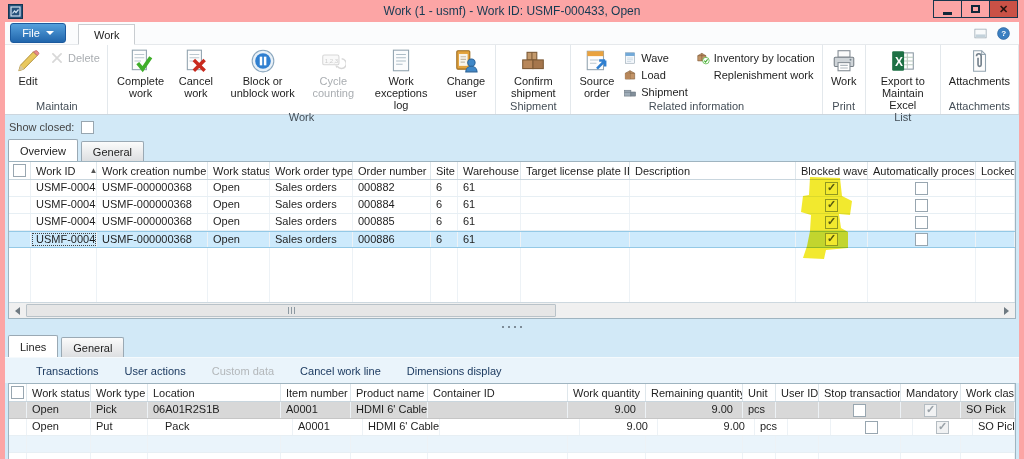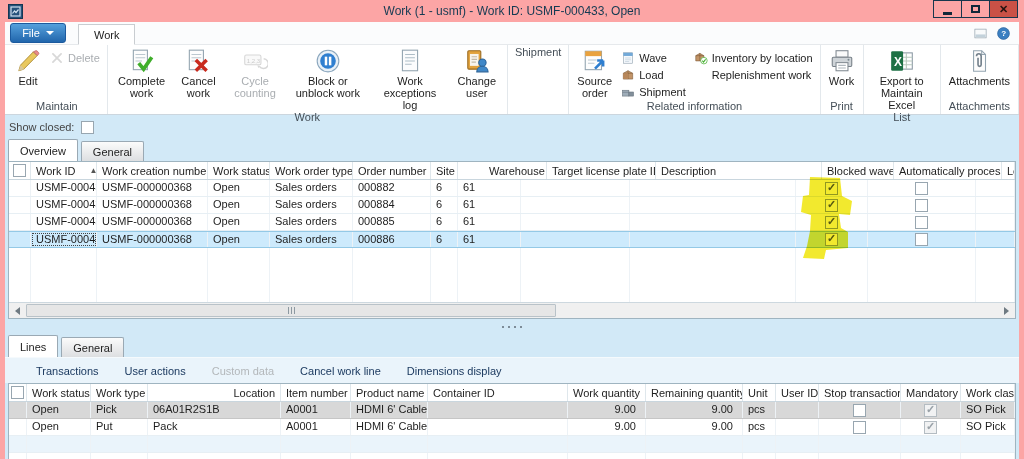--- a/index.html
+++ b/index.html
@@ -192,37 +192,37 @@
               <span>Complete work</span>
             </div>
             <div class="rbtn-large">
               <span class="ric"><svg viewBox="0 0 24 24">
                   <rect x="4" y="2" width="13" height="18" fill="#fdfdfd" stroke="#93a4b0"></rect>
                   <path d="M6 6h9M6 9h9M6 12h6" stroke="#bcc8d0" fill="none"></path>
                   <path d="M10 11l10 10M20 11L10 21" stroke="#c92a1e" stroke-width="3.2"></path>
                 </svg></span>
               <span>Cancel work</span>
             </div>
+            <div class="rbtn-large">
+              <span class="ric"><svg viewBox="0 0 24 24">
+                  <circle cx="12" cy="12" r="10" fill="#e9f1f8" stroke="#8aa6bd"></circle>
+                  <circle cx="12" cy="12" r="7.2" fill="#2f7fd0"></circle>
+                  <rect x="9" y="8" width="2.3" height="8" fill="#fff"></rect>
+                  <rect x="12.8" y="8" width="2.3" height="8" fill="#fff"></rect>
+                </svg></span>
+              <span>Block or unblock work</span>
+            </div>
             <div class="rbtn-large is-disabled">
               <span class="ric"><svg viewBox="0 0 24 24">
                   <rect x="2.5" y="6.5" width="15" height="9" rx="1.5" fill="#f2f2f2" stroke="#a8a8a8"></rect>
                   <text x="4.4" y="13.6" font-size="5.6" fill="#8d8d8d">1,2,3</text>
                   <path d="M20 10a4.5 4.5 0 1 1-4 7" stroke="#a8a8a8" stroke-width="1.4" fill="none"></path>
                   <path d="M15 18.5l2-2-2.8-.6z" fill="#a8a8a8"></path>
                 </svg></span>
               <span>Cycle counting</span>
-            </div>
-            <div class="rbtn-large">
-              <span class="ric"><svg viewBox="0 0 24 24">
-                  <circle cx="12" cy="12" r="10" fill="#e9f1f8" stroke="#8aa6bd"></circle>
-                  <circle cx="12" cy="12" r="7.2" fill="#2f7fd0"></circle>
-                  <rect x="9" y="8" width="2.3" height="8" fill="#fff"></rect>
-                  <rect x="12.8" y="8" width="2.3" height="8" fill="#fff"></rect>
-                </svg></span>
-              <span>Block or unblock work</span>
             </div>
             <div class="rbtn-large">
               <span class="ric"><svg viewBox="0 0 24 24">
                   <rect x="5" y="2" width="14" height="19" fill="#fbfcfd" stroke="#93a4b0"></rect>
                   <path d="M7.5 6h9M7.5 9h9M7.5 12h9M7.5 15h6" stroke="#aebdc7" fill="none"></path>
                 </svg></span>
               <span>Work exceptions log</span>
             </div>
             <div class="rbtn-large">
               <span class="ric"><svg viewBox="0 0 24 24">
@@ -231,20 +231,31 @@
                   <path d="M7 8h5M7 10.5h5M7 13h4" stroke="#c2b9a6"></path>
                   <circle cx="17" cy="13.5" r="3.4" fill="#4088c8" stroke="#2c6499"></circle>
                   <path d="M11.8 22c0-3.1 2.4-5.1 5.2-5.1s5.2 2 5.2 5.1z" fill="#4088c8" stroke="#2c6499"></path>
                 </svg></span>
               <span>Change user</span>
             </div>
           </div>
           <div class="rgroup-label">Work</div>
         </div>
         <div class="rgroup">
+          <div class="rgroup-items">
+            <div class="rbtn-large">
+              <span class="ric"><svg viewBox="0 0 24 24">
+                  <rect x="6.5" y="4" width="9" height="7" fill="#c49a6c" stroke="#7d5a36"></rect>
+                  <rect x="2.5" y="11" width="9.5" height="8" fill="#b8875a" stroke="#7d5a36"></rect>
+                  <rect x="12" y="11" width="9.5" height="8" fill="#a5764c" stroke="#7d5a36"></rect>
+                  <path d="M11 4v7M7 15h.01" stroke="#7d5a36"></path>
+                </svg></span>
+              <span>Confirm shipment</span>
+            </div>
+          </div>
           <div class="rgroup-label">Shipment</div>
         </div>
         <div class="rgroup">
           <div class="rgroup-items">
             <div class="rbtn-large">
               <span class="ric"><svg viewBox="0 0 24 24">
                   <rect x="3" y="3" width="15" height="17" fill="#fdfdfd" stroke="#93a4b0"></rect>
                   <rect x="3" y="3" width="15" height="4.5" fill="#e9a23f"></rect>
                   <path d="M5.5 11h8M5.5 14h6" stroke="#bcc8d0"></path>
                   <path d="M12 19l7.5-7.5M19.5 11.5v5.5M19.5 11.5H14" stroke="#2f7fd0" stroke-width="2.4" fill="none"></path>
@@ -370,21 +381,21 @@
           </div>
           <div class="gh-cell" style="width: 83px;">
             <span>Work order type</span>
           </div>
           <div class="gh-cell" style="width: 78px;">
             <span>Order number</span>
           </div>
           <div class="gh-cell" style="width: 27px;">
             <span>Site</span>
           </div>
-          <div class="gh-cell" style="width: 63px; margin-left: 26px;">
+          <div class="gh-cell" style="width: 63px;">
             <span>Warehouse</span>
           </div>
           <div class="gh-cell" style="width: 109px;">
             <span>Target license plate ID</span>
           </div>
           <div class="gh-cell" style="width: 166px;">
             <span>Description</span>
           </div>
           <div class="gh-cell" style="width: 72px;">
             <span>Blocked wave</span>
@@ -530,21 +541,21 @@
         <div class="ghead">
           <div class="gh-cell" style="width: 18px; justify-content: center;">
             <span class="checkbox"></span>
           </div>
           <div class="gh-cell" style="width: 64px;">
             <span>Work status</span>
           </div>
           <div class="gh-cell" style="width: 57px;">
             <span>Work type</span>
           </div>
-          <div class="gh-cell" style="width: 133px; justify-content: flex-end;">
+          <div class="gh-cell" style="width: 133px;">
             <span>Location</span>
           </div>
           <div class="gh-cell" style="width: 70px;">
             <span>Item number</span>
           </div>
           <div class="gh-cell" style="width: 77px;">
             <span>Product name</span>
           </div>
           <div class="gh-cell" style="width: 140px;">
             <span>Container ID</span>
@@ -588,21 +599,21 @@
           </div>
           <div class="g-cell cb" style="width: 60px;">
             <span class="checkbox checked dis"></span>
           </div>
           <div class="g-cell" style="width: 54px; flex: 1 1 0%;">SO Pick</div>
         </div>
         <div class="grow">
           <div class="g-cell" style="width: 18px;"></div>
           <div class="g-cell" style="width: 64px;">Open</div>
           <div class="g-cell" style="width: 57px;">Put</div>
-          <div class="g-cell" style="width: 133px;">Pack</div>
+          <div class="g-cell" style="width: 133px; margin-left: 12px;">Pack</div>
           <div class="g-cell" style="width: 70px;">A0001</div>
           <div class="g-cell" style="width: 77px;">HDMI 6' Cables</div>
           <div class="g-cell" style="width: 140px;"></div>
           <div class="g-cell num" style="width: 78px;">9.00</div>
           <div class="g-cell num" style="width: 97px;">9.00</div>
           <div class="g-cell" style="width: 33px;">pcs</div>
           <div class="g-cell" style="width: 43px;"></div>
           <div class="g-cell cb" style="width: 82px;">
             <span class="checkbox"></span>
           </div>

